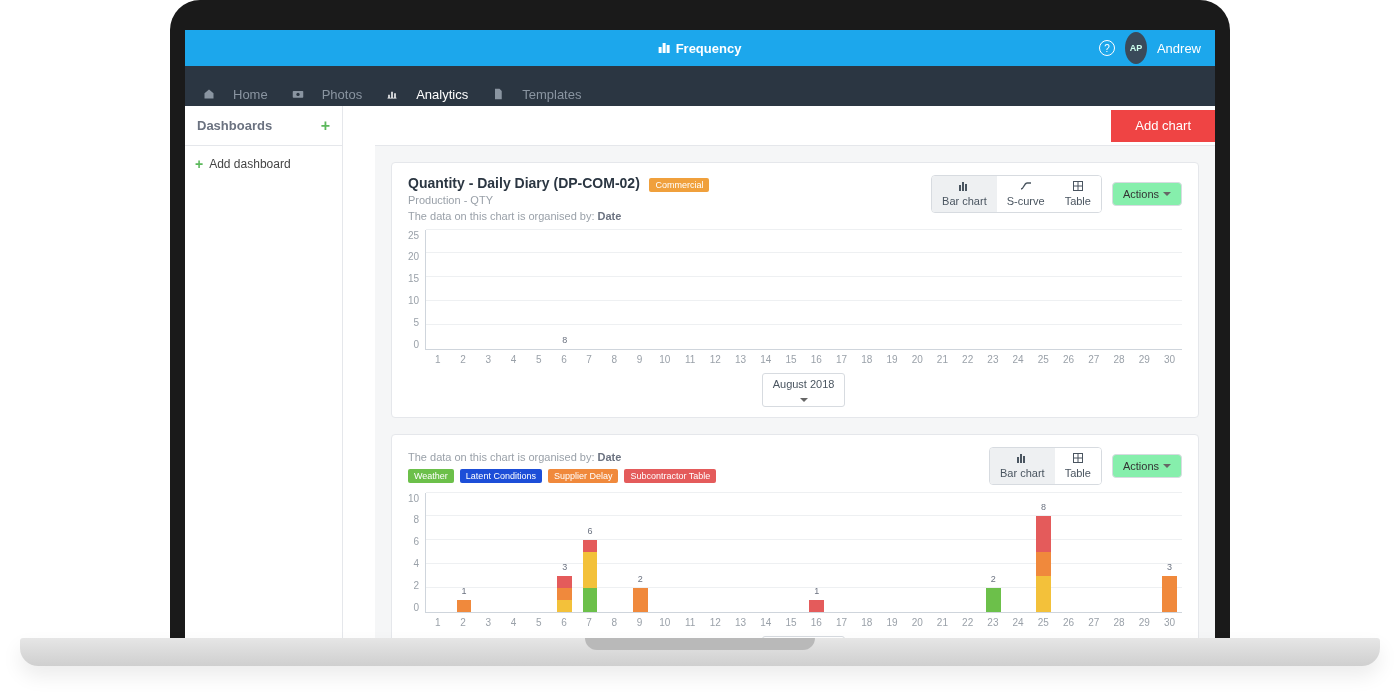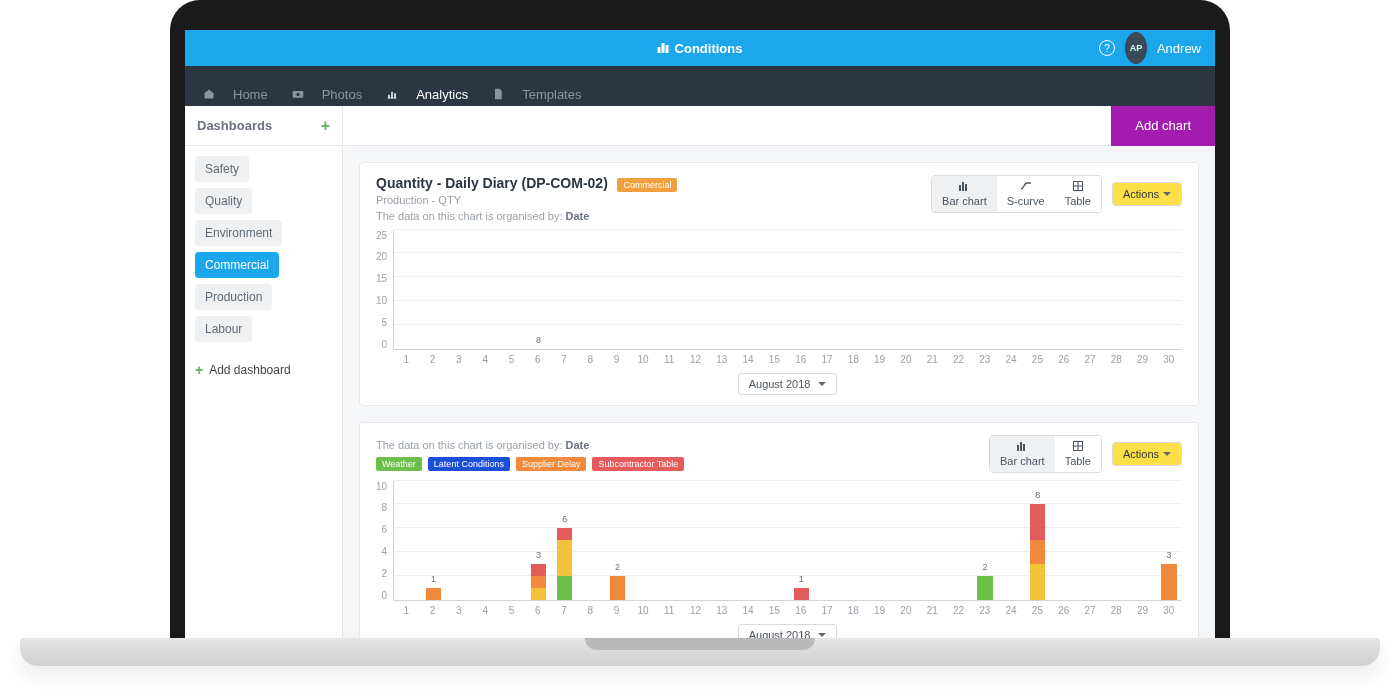--- a/index.html
+++ b/index.html
@@ -21,61 +21,61 @@
   .brand-icon i { width:3px; background:#fff; display:block;}
   .topbar .right { margin-left:auto; display:flex; align-items:center; gap:10px;}
   .help-icon { width:16px; height:16px; border:1.5px solid #fff; border-radius:50%; display:flex; align-items:center; justify-content:center; font-size:10px; cursor:pointer;}
   .avatar { width:22px; height:32px; border-radius:50%; background:#3a4a5a; color:#cfe; font-size:9px; display:flex; align-items:center; justify-content:center; font-weight:600;}
   
   .nav { height:40px; background:#2b3642; display:flex; align-items:center; padding:0 18px; gap:24px; color:#8a95a1; font-size:13px;}
   .nav-item { display:flex; align-items:center; gap:18px; cursor:pointer;margin-top:16px;}
   .nav-item.active { color:#fff; font-weight:400;}
   .nav-icon { width:12px; height:12px; display:inline-block; }
   
-  .body { display:flex; height: calc(100% - 76px); }
+  .body { display:flex; height: calc(100% - 76px); gap: 32px; }
   .sidebar { width:158px; border-right:1px solid #e5e7eb; background:#fff; display:flex; flex-direction:column;}
   .side-head { height:40px; display:flex; align-items:center; justify-content:space-between; padding:0 12px; border-bottom:1px solid #e5e7eb; font-size:13px; color:#6b7280; font-weight:600;}
   .plus-icon { color:#5cb85c; font-weight:700; font-size:16px; cursor:pointer;}
   .side-list { padding:10px; display:flex; flex-direction:column; gap:6px;}
   .chip { background:#eef0f2; color:#5f6b76; padding:6px 10px; border-radius:4px; font-size:12px; cursor:pointer; display:inline-block; align-self:flex-start;}
   .chip.active { background:#1ca7ec; color:#fff;}
   .add-dash { margin:10px; display:flex; align-items:center; gap:6px; color:#444; font-size:12px; cursor:pointer;}
   .add-dash .pg { color:#5cb85c; font-weight:700; font-size:14px;}
   
   .main { flex:1; background:#f5f6f7; overflow:auto; position:relative;}
   .mainbar { height:40px; background:#fff; border-bottom:1px solid #e5e7eb; display:flex; align-items:center; justify-content:flex-end;}
-  .add-chart { height:40px; background:#a21caf; color:#fff; padding:0 24px; display:flex; align-items:center; font-size:13px; cursor:pointer;}
+  .add-chart { height:32px; background:#ef4444; color:#fff; padding:0 24px; display:flex; align-items:center; font-size:13px; cursor:pointer;}
   .panel { margin:16px 16px 0 16px; background:#fff; border:1px solid #e5e7eb; border-radius:4px; padding:12px 16px 10px 16px;}
   .panel-head { display:flex; align-items:flex-start; justify-content:space-between;}
   .panel-title { font-weight:600; font-size:14px; color:#2b3642;}
   .tag { display:inline-block; font-size:9px; color:#fff; padding:2px 6px; border-radius:2px; vertical-align:middle; margin-left:6px;}
   .tag.orange { background:#f0a03c;}
   .sub { color:#9aa1a9; font-size:11px; margin-top:2px;}
   .meta { color:#9aa1a9; font-size:11px; margin-top:4px;}
   .meta b { color:#6b7280;}
   .controls { display:flex; align-items:center; gap:10px;}
   .seg { display:flex; border:1px solid #d7dbe0; border-radius:4px; overflow:hidden;}
   .seg-btn { padding:5px 10px; font-size:11px; color:#4a5560; background:#fff; cursor:pointer; display:flex; gap:4px; align-items:center;flex-direction:column;}
   .seg-btn.active { background:#eef0f2;}
-  .actions-btn { border:1px solid #d7dbe0; border-radius:4px; padding:5px 10px; font-size:11px; cursor:pointer; display:flex; align-items:center; gap:4px; background:#fde047;}
+  .actions-btn { border:1px solid #d7dbe0; border-radius:4px; padding:5px 10px; font-size:11px; cursor:pointer; display:flex; align-items:center; gap:4px; background:#86efac;}
   .caret { width:0; height:0; border-left:4px solid transparent; border-right:4px solid transparent; border-top:4px solid #666;}
   
   .chart-area { display:flex; margin-top:8px;}
   .y-axis { display:flex; flex-direction:column; justify-content:space-between; height:120px; padding-right:6px; color:#9aa1a9; font-size:10px; text-align:right;}
   .plot-wrap { flex:1; }
   .plot { position:relative; height:120px; border-left:1px solid #cfd5dc; border-bottom:1px solid #cfd5dc;}
   .grid { position:absolute; left:0; right:0; height:1px; background:#eef0f2;}
   .bars { position:absolute; left:0; right:0; bottom:0; top:0; display:flex; align-items:flex-end;}
   .slot { flex:1; display:flex; flex-direction:column; justify-content:flex-end; align-items:center; position:relative;}
   .bar { width:58%; background:#6cc04a; position:relative;}
   .dlabel { position:absolute; top:-14px; width:100%; text-align:center; font-size:9px; color:#6b7280;}
   .x-axis { display:flex; margin-top:4px;}
   .x-axis span { flex:1; text-align:center; color:#9aa1a9; font-size:10px;}
   .period { display:flex; justify-content:center; margin-top:8px;}
-  .period-sel { border:1px solid #d7dbe0; border-radius:3px; padding:4px 10px; font-size:11px; color:#4a5560; display:flex; align-items:center; gap:8px; cursor:pointer; background:#fff;}
+  .period-sel { border:1px solid #d7dbe0; border-radius:3px; padding:4px 10px; font-size:11px; color:#4a5560; display:flex; align-items:center; gap:8px; cursor:pointer; background:#fff;flex-direction:column;}
   
   .legend { display:flex; gap:6px; margin-top:6px;}
   .lg { font-size:9px; color:#fff; padding:2px 6px; border-radius:2px;}
   .c-green{background:#6cc04a;} .c-yellow{background:#1d4ed8;} .c-orange{background:#f0893c;} .c-red{background:#e45b5b;}
   .stack { width:58%; display:flex; flex-direction:column-reverse;}
   .stack div{ width:100%; }
   .mini-ic { width:10px; height:10px; display:inline-block;}
 </style>
 </head>
 <body>
@@ -84,21 +84,21 @@
   <div class="bezel">
     <div class="screen">
 
       <div class="topbar">
         <div class="brand">
           <span class="brand-icon">
               <i style="height:6px"></i>
               <i style="height:10px"></i>
               <i style="height:8px"></i>
             </span>
-          <span>Conditions</span>
+          <span>Frequency</span>
         </div>
         <div class="right">
           <span class="help-icon">?</span>
           <span class="avatar">AP</span>
           <span>Andrew</span>
         </div>
       </div>
 
       <div class="nav">
         <div class="nav-item">
@@ -127,28 +127,20 @@
           <span>Templates</span>
         </div>
       </div>
 
       <div class="body">
         <div class="sidebar">
           <div class="side-head">
             <span>Dashboards</span>
             <span class="plus-icon">+</span>
           </div>
-          <div class="side-list" id="side-list">
-              <div class="chip">Safety</div>
-              <div class="chip">Quality</div>
-              <div class="chip">Environment</div>
-              <div class="chip active">Commercial</div>
-              <div class="chip">Production</div>
-              <div class="chip">Labour</div>
-            </div>
           <div class="add-dash">
             <span class="pg">+</span>
             <span>Add dashboard</span>
           </div>
         </div>
 
         <div class="main">
           <div class="mainbar">
             <div class="add-chart">Add chart</div>
           </div>

